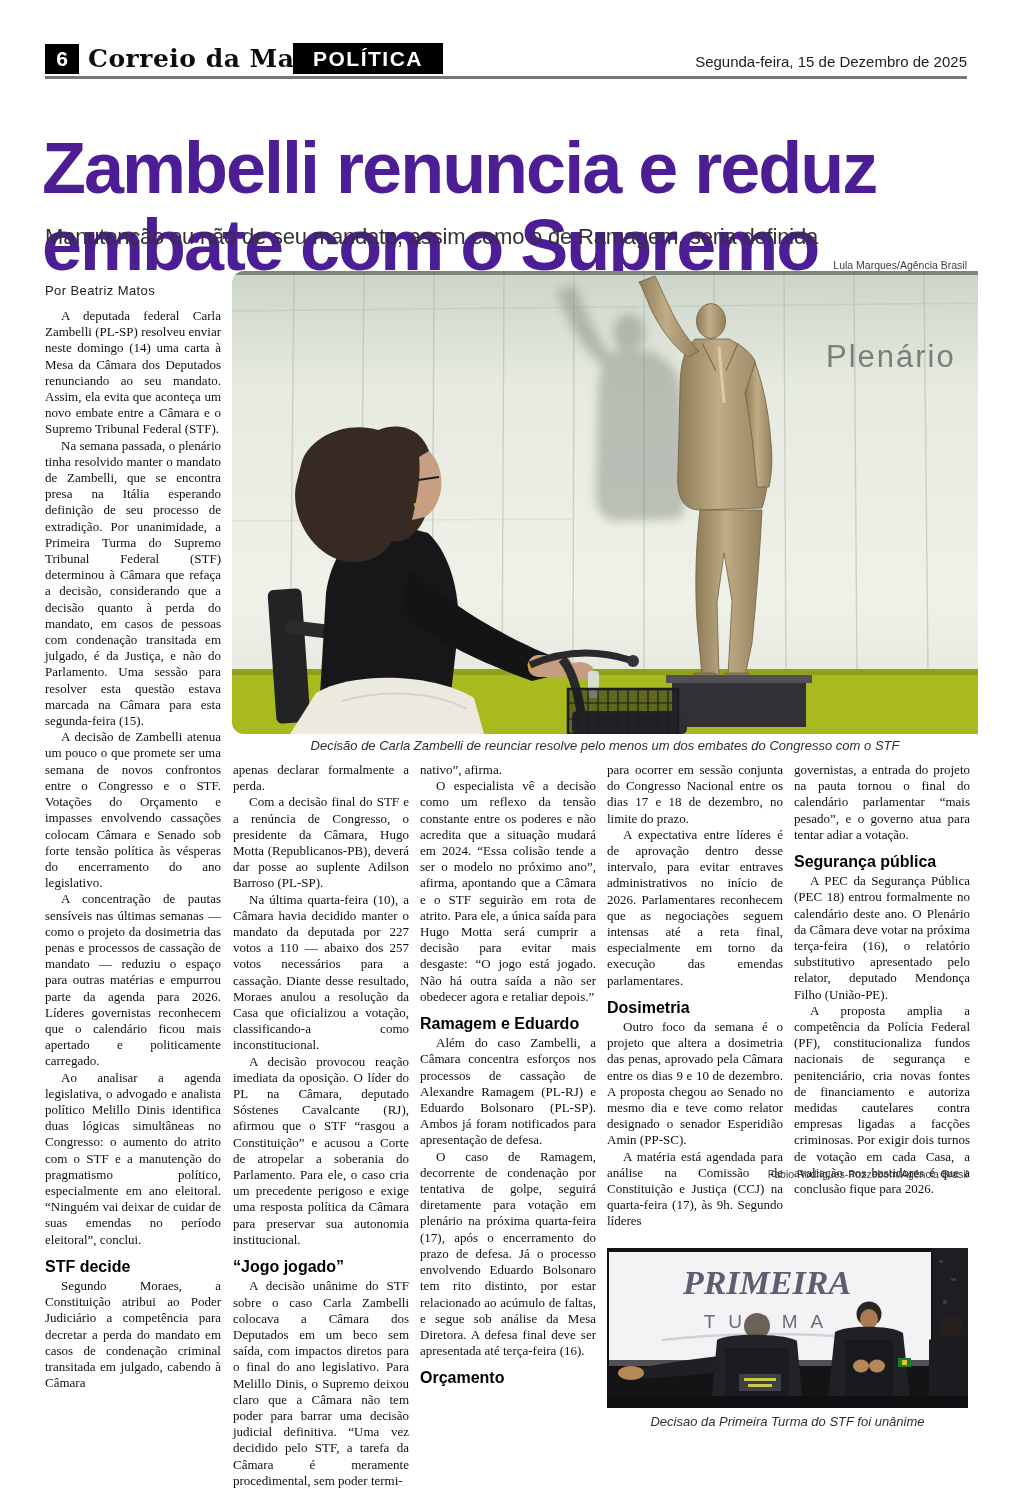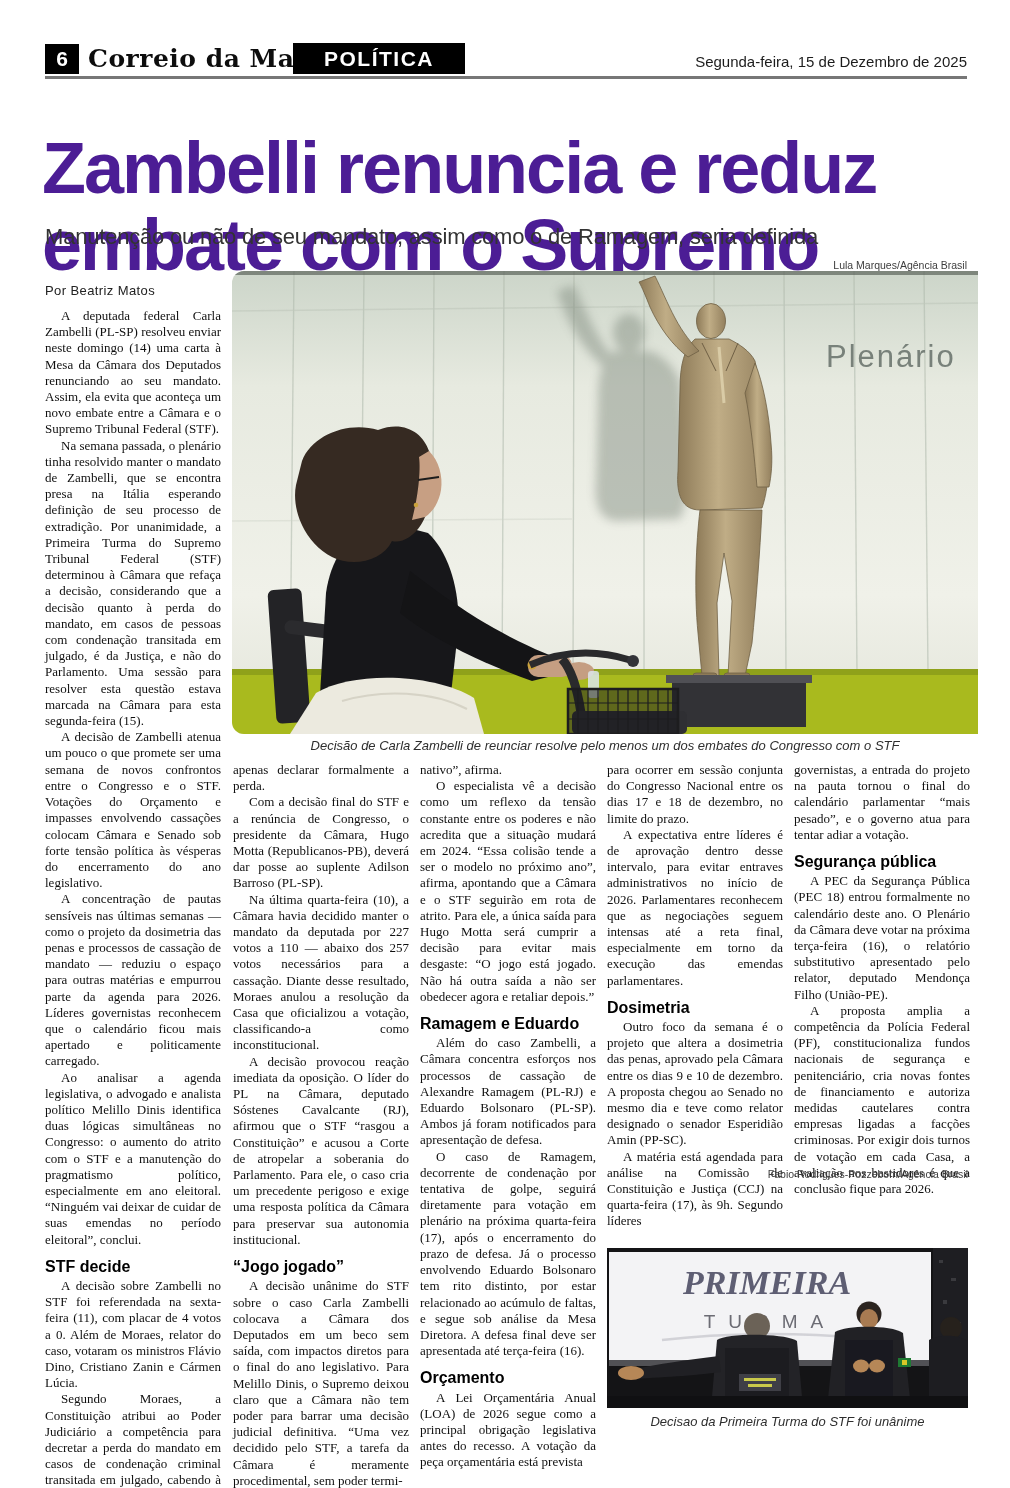--- a/index.html
+++ b/index.html
@@ -7,21 +7,21 @@
        font-family:"Liberation Serif",serif;color:#101010;}
 
   
   .pagenum{position:absolute;left:45px;top:44px;width:34px;height:30px;background:#000;
            color:#fff;font-family:"Liberation Sans",sans-serif;font-weight:bold;font-size:21px;
            display:flex;align-items:center;justify-content:center;}
   .masthead{position:absolute;left:88px;top:44px;font-family:"DejaVu Serif",serif;
             font-weight:bold;font-size:25px;letter-spacing:.5px;color:#0d0d0d;white-space:nowrap;}
   .section-tag{position:absolute;left:293px;top:43px;height:31px;background:#000;color:#fff;
                font-family:"Liberation Sans",sans-serif;font-weight:bold;font-size:21px;
-               letter-spacing:1.5px;padding:0 31px;display:flex;align-items:center;}
+               letter-spacing:1.5px;padding:0 20px;display:flex;align-items:center;}
   .edition-date{position:absolute;right:43px;top:53px;font-family:"Liberation Sans",sans-serif;
                 font-size:15px;color:#1c1c1c;}
   .header-rule{position:absolute;left:45px;width:922px;top:76px;height:3px;background:#777;}
 
   
   .headline{position:absolute;left:42px;top:82px;width:870px;
             font-family:"Liberation Sans",sans-serif;font-weight:bold;font-size:72px;
             line-height:1.06;letter-spacing:-2px;color:#4c1d95;}
   .subheadline{position:absolute;left:45px;top:224px;width:940px;
                font-family:"Liberation Sans",sans-serif;font-size:22px;color:#333;
@@ -172,39 +172,37 @@
 </div>
 <div class="caption caption-main">Decisão de Carla Zambelli de reunciar resolve pelo menos um dos embates do Congresso com o STF</div>
 
 <div class="col" id="col1">
     <p>A deputada federal Carla Zambelli (PL-SP) resolveu enviar neste domingo (14) uma carta à Mesa da Câmara dos Deputados renunciando ao seu mandato. Assim, ela evita que aconteça um novo embate entre a Câmara e o Supremo Tribunal Federal (STF).</p>
     <p>Na semana passada, o plenário tinha resolvido manter o mandato de Zambelli, que se encontra presa na Itália esperando definição de seu processo de extradição. Por unanimidade, a Primeira Turma do Supremo Tribunal Federal (STF) determinou à Câmara que refaça a decisão, considerando que a decisão quanto à perda do mandato, em casos de pessoas com condenação transitada em julgado, é da Justiça, e não do Parlamento. Uma sessão para resolver esta questão estava marcada na Câmara para esta segunda-feira (15).</p>
     <p>A decisão de Zambelli atenua um pouco o que promete ser uma semana de novos confrontos entre o Congresso e o STF. Votações do Orçamento e impasses envolvendo cassações colocam Câmara e Senado sob forte tensão política às vésperas do encerramento do ano legislativo.</p>
     <p>A concentração de pautas sensíveis nas últimas semanas — como o projeto da dosimetria das penas e processos de cassação de mandato — reduziu o espaço para outras matérias e empurrou parte da agenda para 2026. Líderes governistas reconhecem que o calendário ficou mais apertado e politicamente carregado.</p>
     <p>Ao analisar a agenda legislativa, o advogado e analista político Melillo Dinis identifica duas lógicas simultâneas no Congresso: o aumento do atrito com o STF e a manutenção do pragmatismo político, especialmente em ano eleitoral. “Ninguém vai deixar de cuidar de suas emendas no período eleitoral”, conclui.</p>
     <h3>STF decide</h3>
-    <p>A decisão sobre Zambelli no STF foi referendada na sexta-feira (11), com placar de 4 votos a 0. Além de Moraes, relator do caso, votaram os ministros Flávio Dino, Cristiano Zanin e Cármen Lúcia.</p>
     <p>Segundo Moraes, a Constituição atribui ao Poder Judiciário a competência para decretar a perda do mandato em casos de condenação criminal transitada em julgado, cabendo à Câmara</p>
   </div>
 <div class="col" id="col2">
     <p class="opening">apenas declarar formalmente a perda.</p>
     <p>Com a decisão final do STF e a renúncia de Congresso, o presidente da Câmara, Hugo Motta (Republicanos-PB), deverá dar posse ao suplente Adilson Barroso (PL-SP).</p>
     <p>Na última quarta-feira (10), a Câmara havia decidido manter o mandato da deputada por 227 votos a 110 — abaixo dos 257 votos necessários para a cassação. Diante desse resultado, Moraes anulou a resolução da Casa que oficializou a votação, classificando-a como inconstitucional.</p>
     <p>A decisão provocou reação imediata da oposição. O líder do PL na Câmara, deputado Sóstenes Cavalcante (RJ), afirmou que o STF “rasgou a Constituição” e acusou a Corte de atropelar a soberania do Parlamento. Para ele, o caso cria um precedente perigoso e exige uma resposta política da Câmara para preservar sua autonomia institucional.</p>
     <h3>“Jogo jogado”</h3>
     <p>A decisão unânime do STF sobre o caso Carla Zambelli colocava a Câmara dos Deputados em um beco sem saída, com impactos diretos para o final do ano legislativo. Para Melillo Dinis, o Supremo deixou claro que a Câmara não tem poder para barrar uma decisão judicial definitiva. “Uma vez decidido pelo STF, a tarefa da Câmara é meramente procedimental, sem poder termi-</p>
   </div>
 <div class="col" id="col3">
     <p class="opening">nativo”, afirma.</p>
     <p>O especialista vê a decisão como um reflexo da tensão constante entre os poderes e não acredita que a situação mudará em 2024. “Essa colisão tende a ser o modelo no próximo ano”, afirma, apontando que a Câmara e o STF seguirão em rota de atrito. Para ele, a única saída para Hugo Motta será cumprir a decisão para evitar mais desgaste: “O jogo está jogado. Não há outra saída a não ser obedecer agora e retaliar depois.”</p>
     <h3>Ramagem e Eduardo</h3>
     <p>Além do caso Zambelli, a Câmara concentra esforços nos processos de cassação de Alexandre Ramagem (PL-RJ) e Eduardo Bolsonaro (PL-SP). Ambos já foram notificados para apresentação de defesa.</p>
     <p>O caso de Ramagem, decorrente de condenação por tentativa de golpe, seguirá diretamente para votação em plenário na próxima quarta-feira (17), após o encerramento do prazo de defesa. Já o processo envolvendo Eduardo Bolsonaro tem rito distinto, por estar relacionado ao acúmulo de faltas, e segue sob análise da Mesa Diretora. A defesa final deve ser apresentada até terça-feira (16).</p>
     <h3>Orçamento</h3>
-    <p>A Lei Orçamentária Anual (LOA) de 2026 segue como a principal obrigação legislativa antes do recesso. A votação da peça orçamentária está prevista</p>
   </div>
 <div class="col" id="col4">
     <p class="opening">para ocorrer em sessão conjunta do Congresso Nacional entre os dias 17 e 18 de dezembro, no limite do prazo.</p>
     <p>A expectativa entre líderes é de aprovação dentro desse intervalo, para evitar entraves administrativos no início de 2026. Parlamentares reconhecem que as negociações seguem intensas até a reta final, especialmente em torno da execução das emendas parlamentares.</p>
     <h3>Dosimetria</h3>
     <p>Outro foco da semana é o projeto que altera a dosimetria das penas, aprovado pela Câmara entre os dias 9 e 10 de dezembro. A proposta chegou ao Senado no mesmo dia e teve como relator designado o senador Esperidião Amin (PP-SC).</p>
     <p>A matéria está agendada para análise na Comissão de Constituição e Justiça (CCJ) na quarta-feira (17), às 9h. Segundo líderes</p>
   </div>
 <div class="col" id="col5">
     <p class="opening">governistas, a entrada do projeto na pauta tornou o final do calendário parlamentar “mais pesado”, e o governo atua para tentar adiar a votação.</p>

